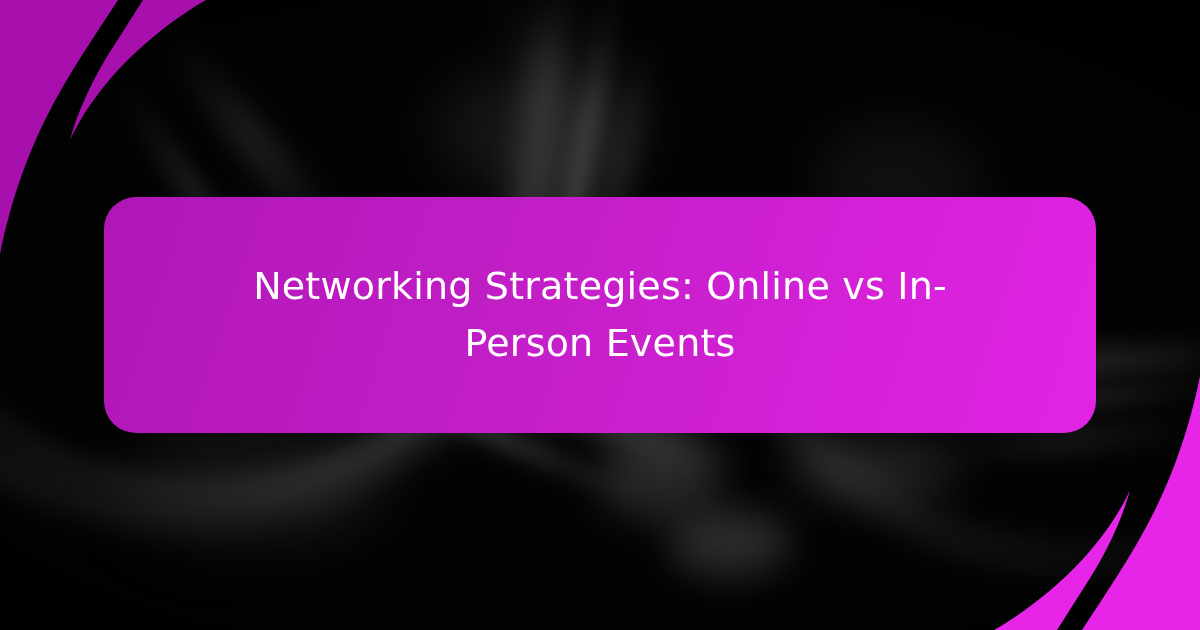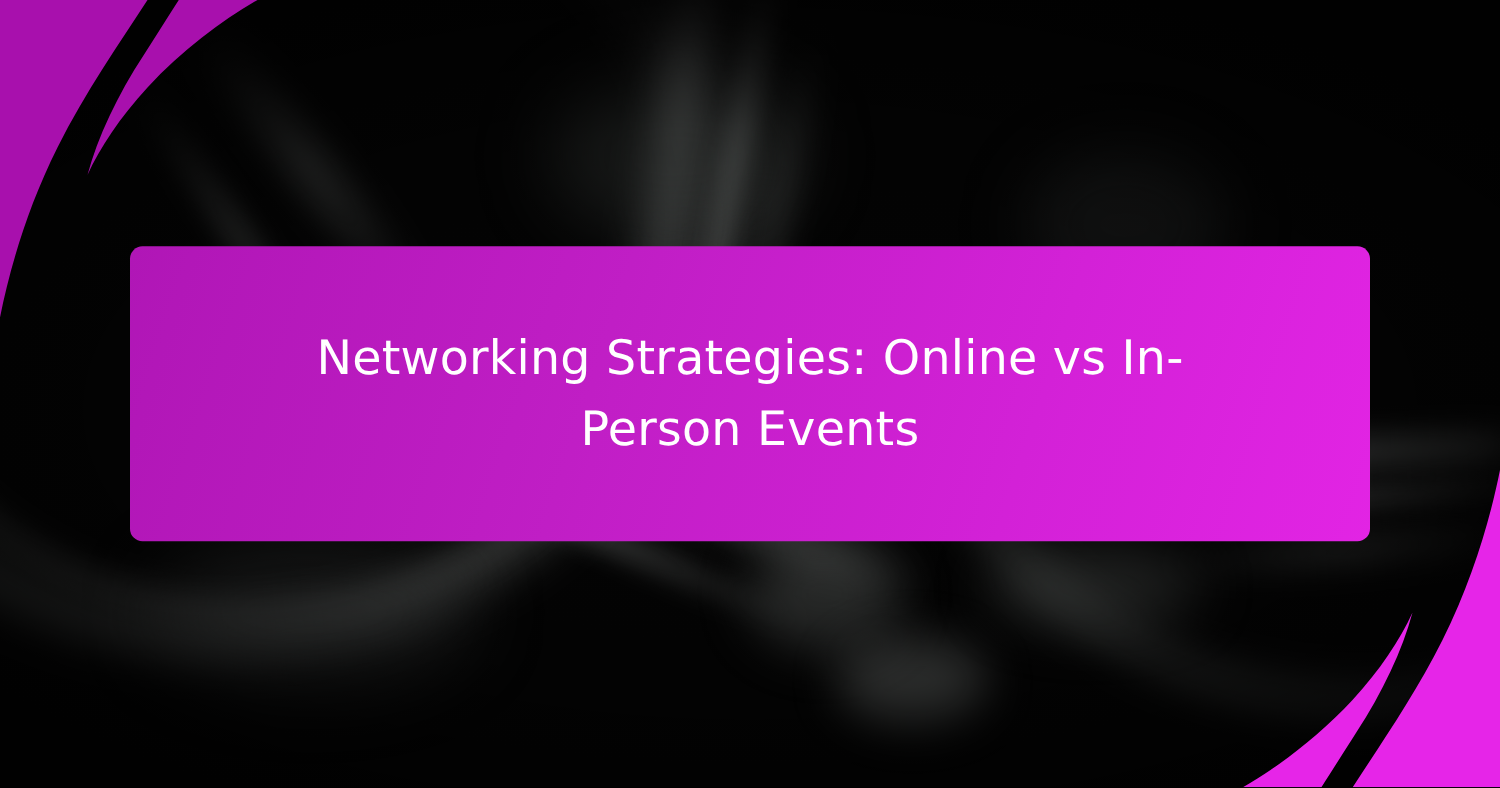--- a/index.html
+++ b/index.html
@@ -253,21 +253,21 @@
     pointer-events: none;
   }
 
   
   .title-card {
     position: absolute;
     left: 104px;
     top: 197px;
     width: 992px;
     height: 236px;
-    border-radius: 10px;
+    border-radius: 32px;
     background: linear-gradient(108deg, #b016b6 0%, #c01ec5 38%, #d321d7 72%, #e224e4 100%);
     display: flex;
     align-items: center;
     justify-content: center;
     box-sizing: border-box;
     padding: 0 56px;
   }
 
   .title-text {
     margin: 0;

